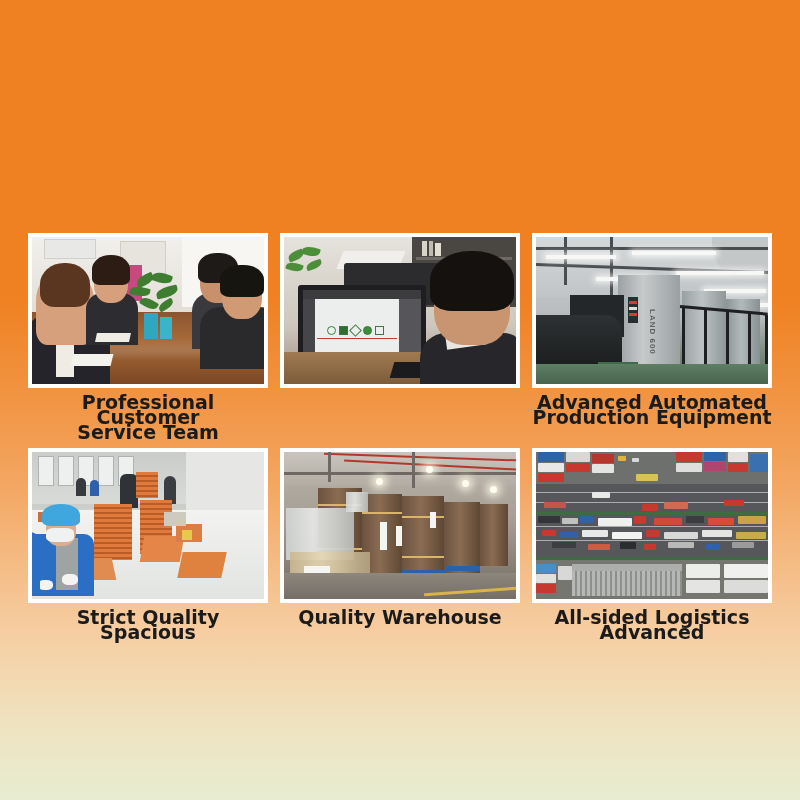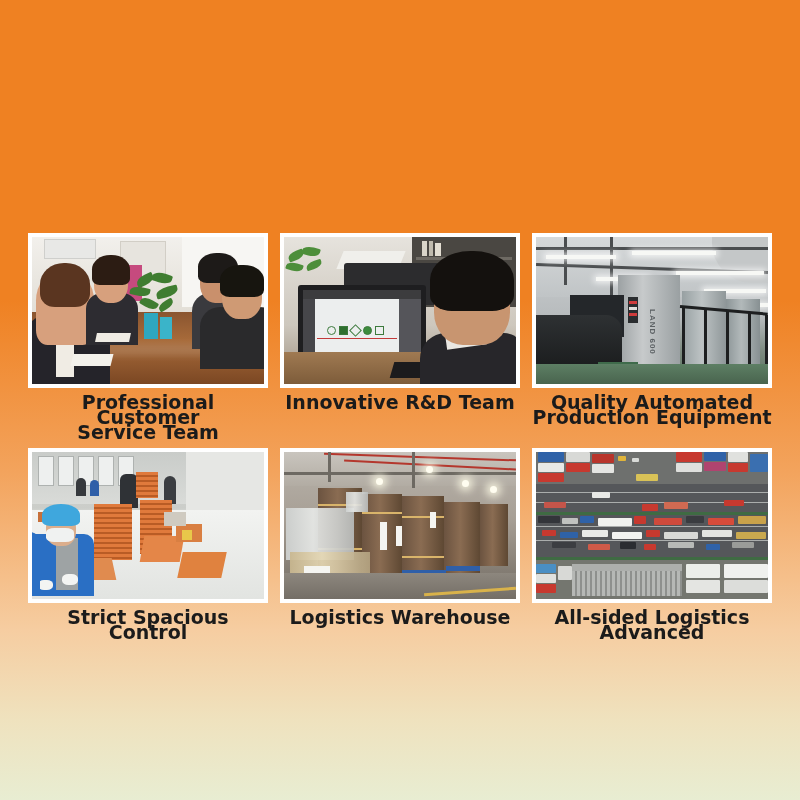--- a/index.html
+++ b/index.html
@@ -308,21 +308,20 @@
           <div class="stand"></div>
           <div class="desk"></div>
           <div class="kbd"></div>
 
           <div class="man-body"></div>
           <div class="man-collar"></div>
           <div class="man-head"></div>
           <div class="man-hair"></div>
         </div>
       </div>
-      <div class="caption single">Innovative R&amp;D Team</div>
     </div>
 
     <div class="cell">
       <div class="photo-frame">
         <div class="photo p3">
           <div class="ceil"></div>
           <div class="duct"></div>
           <div class="beam" style="left:0; top:10px; width:232px; height:3px;"></div>
           <div class="beam" style="left:0; top:30px; width:232px; height:3px; transform:rotate(2deg);"></div>
           <div class="beam" style="left:28px; top:0; width:3px; height:48px;"></div>
@@ -352,21 +351,21 @@
             <div class="post" style="left:24px; top:4px;"></div>
             <div class="post" style="left:46px; top:6px;"></div>
             <div class="post" style="left:68px; top:8px;"></div>
             <div class="post" style="left:85px; top:10px;"></div>
           </div>
 
           <div class="step"></div>
           <div class="floor"></div>
         </div>
       </div>
-      <div class="caption">Quality Automated
+      <div class="caption">Advanced Automated
 Production Equipment</div>
     </div>
 
     <div class="cell">
       <div class="photo-frame">
         <div class="photo p4">
           <div class="back-wall"></div>
           <div class="win" style="left:6px;"></div>
           <div class="win" style="left:26px;"></div>
           <div class="win" style="left:46px;"></div>
@@ -402,21 +401,21 @@
             <div class="glove" style="left:30px; top:122px; width:16px; height:11px;"></div>
             <div class="glove" style="left:6px;  top:128px; width:15px; height:10px;"></div>
           </div>
 
           <div class="worker">
             <div class="uni" style="right:-8px; top:80px; width:70px; height:64px;"></div>
 
           </div>
         </div>
       </div>
-      <div class="caption single">Strict Spacious Control</div>
+      <div class="caption single">Strict Quality Spacious</div>
     </div>
 
     <div class="cell">
       <div class="photo-frame">
         <div class="photo p5">
           <div class="ceil"></div>
           <div class="pipe" style="left:40px; top:4px;  width:192px; transform:rotate(2deg);"></div>
           <div class="pipe" style="left:60px; top:12px; width:172px; transform:rotate(3deg);"></div>
           <div class="beam" style="left:0;   top:20px; width:232px; height:3px;"></div>
           <div class="beam" style="left:44px; top:0;   width:3px;  height:30px;"></div>
@@ -445,21 +444,21 @@
           <div class="label" style="left:112px; top:74px; width:6px; height:20px;"></div>
           <div class="label" style="left:20px;  top:114px; width:26px; height:8px;"></div>
           <div class="label" style="left:146px; top:60px; width:6px; height:16px;"></div>
 
           <div class="blue" style="left:118px; bottom:24px; width:44px;"></div>
           <div class="blue" style="left:162px; bottom:28px; width:34px;"></div>
           <div class="floor"></div>
           <div class="yellow" style="left:140px; bottom:6px; width:92px; transform:rotate(-4deg);"></div>
         </div>
       </div>
-      <div class="caption single">Logistics Warehouse</div>
+      <div class="caption single">Quality Warehouse</div>
     </div>
 
     <div class="cell">
       <div class="photo-frame">
         <div class="photo p6">
 
           <div class="yard" style="top:0; height:32px; background:#6e706e;"></div>
           <div class="ctr" style="left:2px;   top:0px;  width:26px; height:10px; background:#2f62a8;"></div>
           <div class="ctr" style="left:2px;   top:11px; width:26px; height:9px;  background:#e8e9e6;"></div>
           <div class="ctr" style="left:2px;   top:21px; width:26px; height:9px;  background:#c7392f;"></div>

